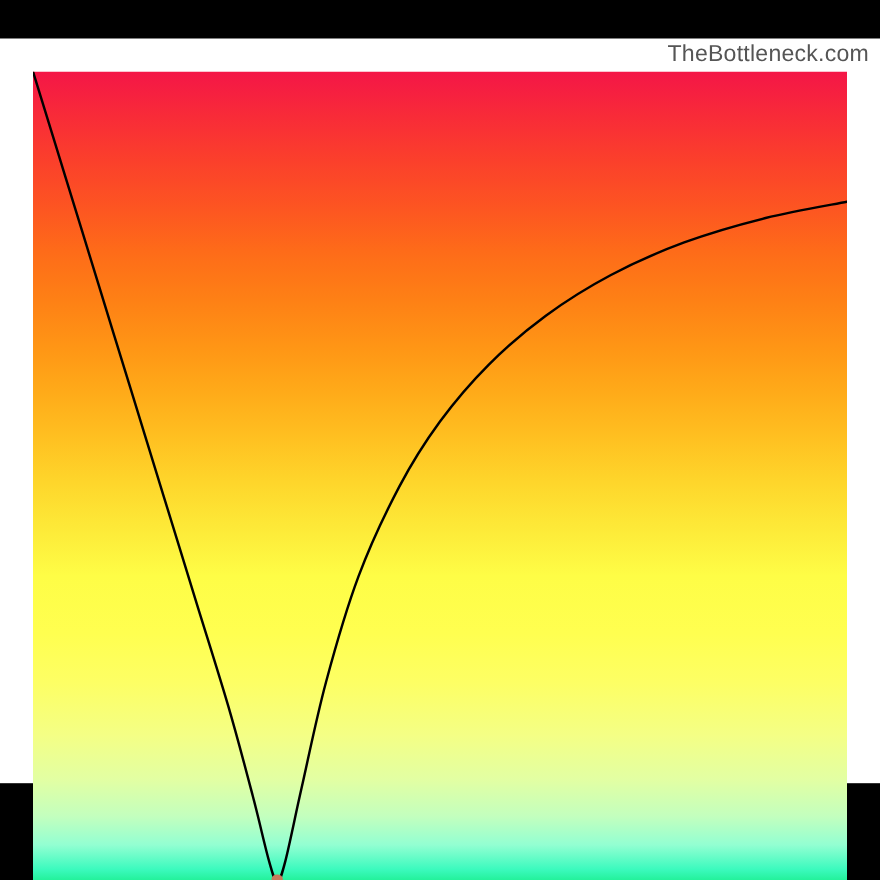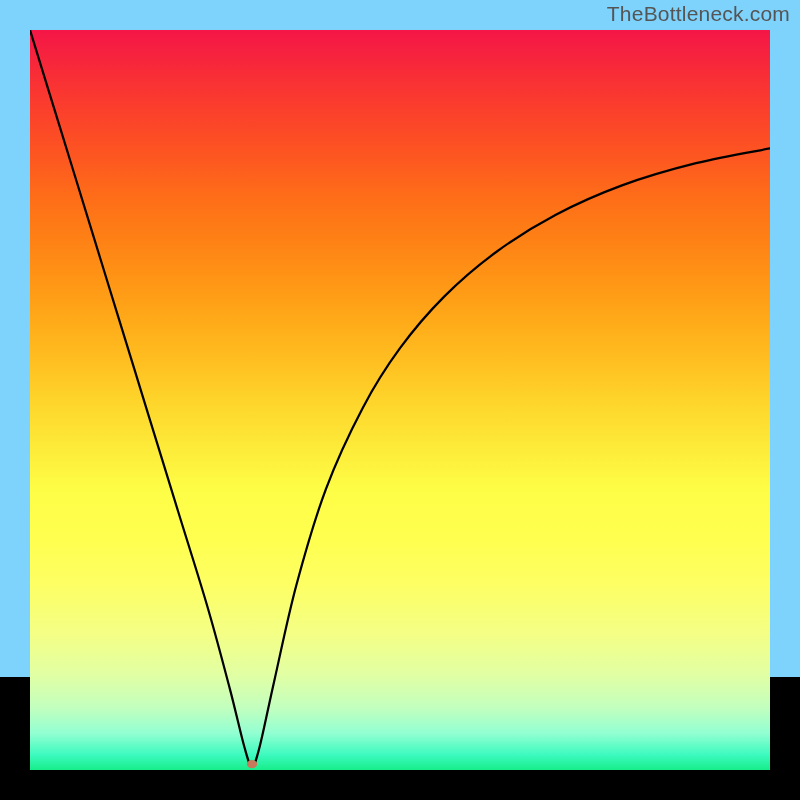--- a/index.html
+++ b/index.html
@@ -8,21 +8,22 @@
     width: 800px;
     height: 800px;
     overflow: hidden;
     background: #000;
     font-family: Arial, Helvetica, sans-serif;
   }
   .frame {
     position: relative;
     width: 800px;
     height: 677px;
-    background: #7dd3fc;
+    background: #ffffff;
+    margin-top: 35px;
   }
   .watermark {
     position: absolute;
     top: 2px;
     right: 10px;
     color: #555;
     font-size: 21px;
     font-weight: 500;
     letter-spacing: 0.2px;
     z-index: 20;

